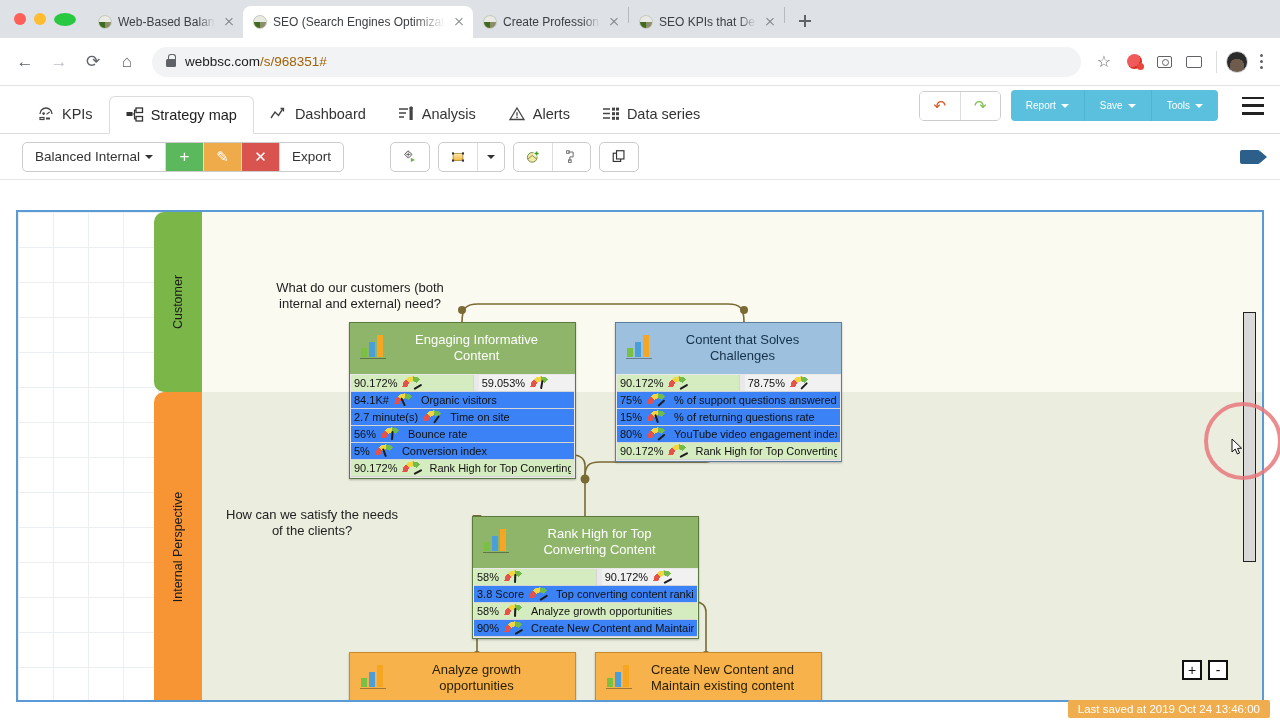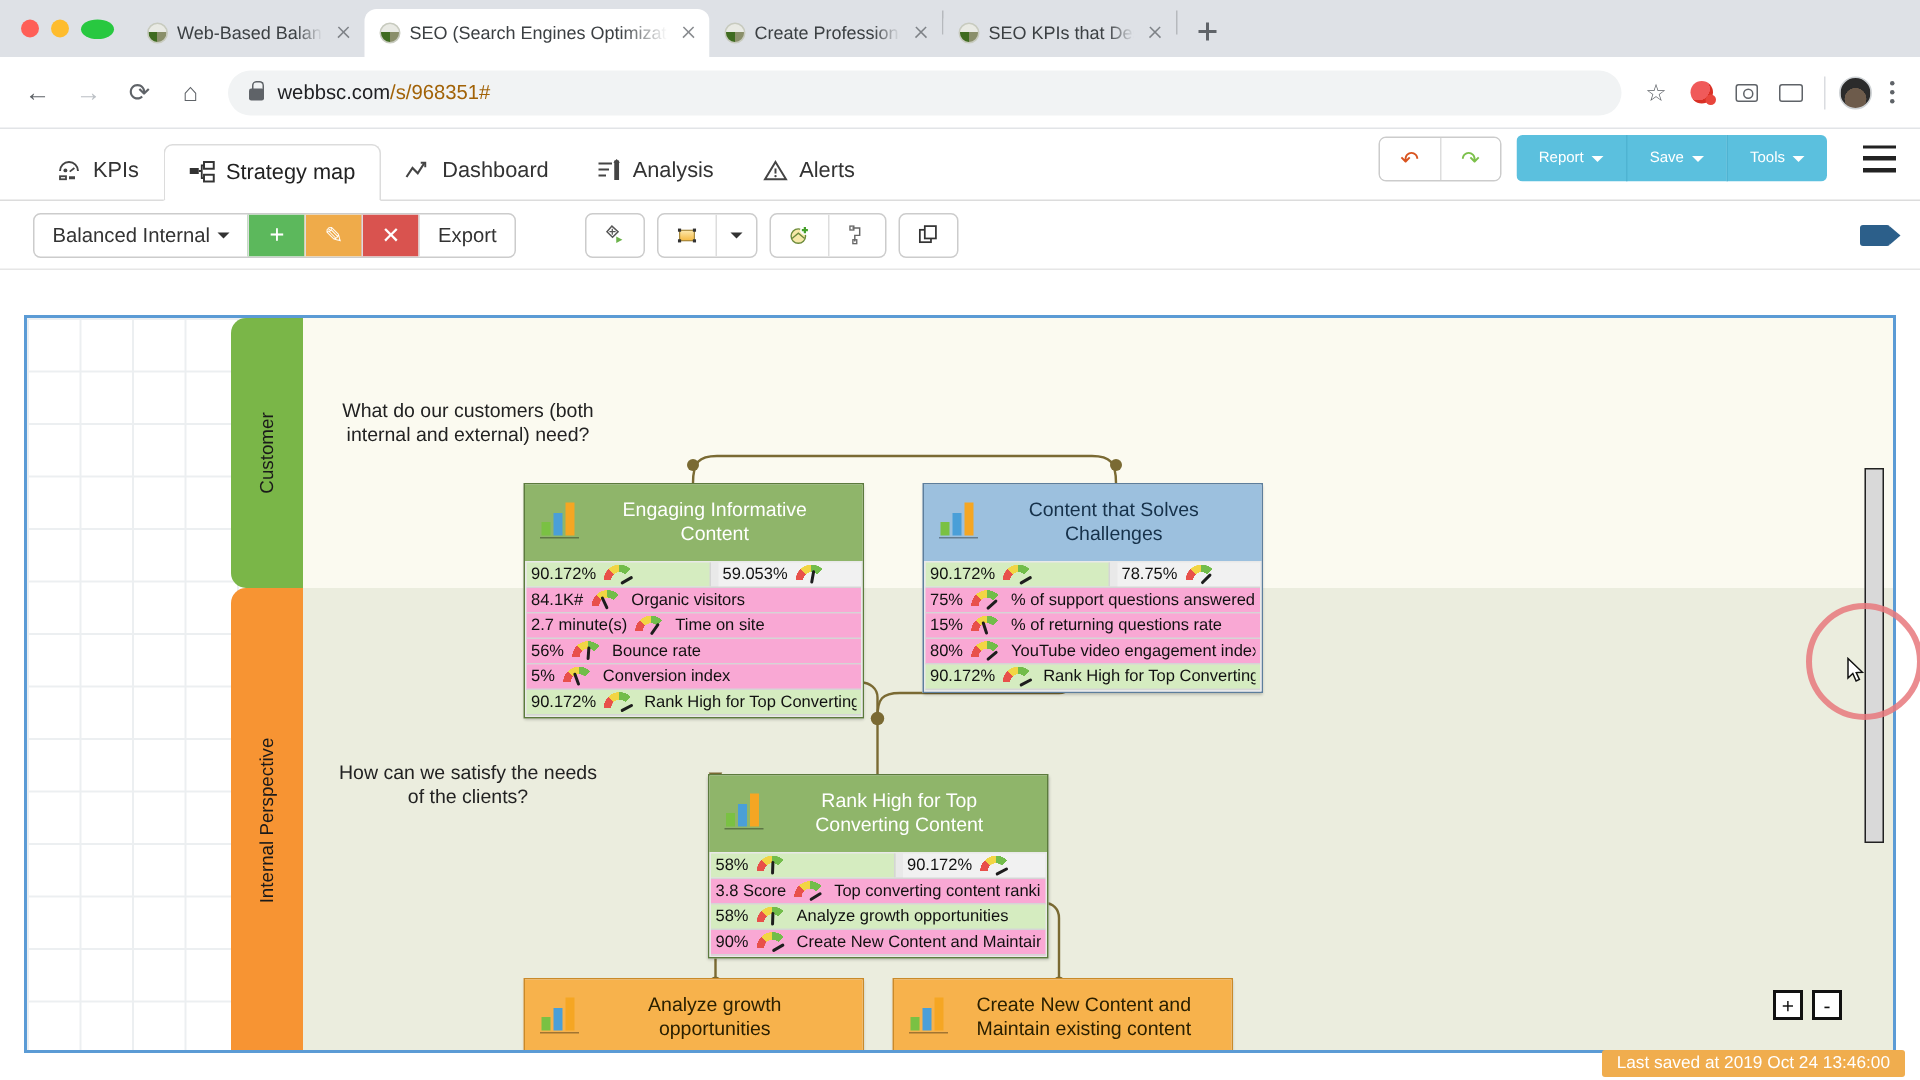--- a/index.html
+++ b/index.html
@@ -141,21 +141,21 @@
 
   .bars{ width:26px; height:24px; position:relative; flex:0 0 26px;}
   .bars i{ position:absolute; bottom:3px; width:6px; display:block;}
   .bars i:nth-child(1){ left:1px; height:9px; background:#7ac143;}
   .bars i:nth-child(2){ left:9px; height:15px; background:#4a9fd8;}
   .bars i:nth-child(3){ left:17px; height:22px; background:#f5a623;}
   .bars:after{ content:""; position:absolute; left:0; bottom:1px; width:26px; height:1.5px; background:rgba(0,0,0,.35);}
 
   .rows{ background:#e9e9e9; padding:1px; }
   .row{ display:flex; align-items:center; gap:5px; height:17px; padding:0 3px;
-        background:#f9a8d4; border-bottom:1px solid #d5d5d5; font-size:11px; color:#111; white-space:nowrap; overflow:hidden;}
+        background:#3b82f6; border-bottom:1px solid #d5d5d5; font-size:11px; color:#111; white-space:nowrap; overflow:hidden;}
   .row.hl{ background:#d5ecc0; }
   .row .val{ flex:0 0 auto; }
   .row .lbl{ flex:1 1 auto; overflow:hidden; text-overflow:clip; }
   .row.split{ padding:0; background:transparent; border-bottom:1px solid #d5d5d5; }
   .row.split > div{ display:flex; align-items:center; gap:5px; height:17px; padding:0 3px; overflow:hidden;}
   .row.split > div:first-child{ flex:0 0 55%; background:#d5ecc0; border-right:1px solid #d5d5d5;}
   .row.split > div:last-child{ flex:1 1 auto; background:#f1f1f1;}
 
   
   .g{ width:22px; height:13px; flex:0 0 22px; position:relative; }
@@ -282,20 +282,32 @@
         </svg>
       <span>Analysis</span>
     </div>
     <div class="ntab">
       <svg width="18" height="16" viewBox="0 0 18 16">
           <path d="M9 2 16 13.5H2z" fill="none" stroke="#444" stroke-width="1.3"></path>
           <path d="M9 6.3v3.4" stroke="#444" stroke-width="1.3"></path>
           <circle cx="9" cy="11.4" r="0.8" fill="#444"></circle>
         </svg>
       <span>Alerts</span>
+    </div>
+    <div class="ntab">
+      <svg width="18" height="16" viewBox="0 0 18 16">
+          <path d="M1 3h7M1 7.5h7M1 12h7" stroke="#444" stroke-width="1.3"></path>
+          <rect x="10" y="1.6" width="3" height="3" fill="#444"></rect>
+          <rect x="14" y="1.6" width="3" height="3" fill="#444"></rect>
+          <rect x="10" y="6.2" width="3" height="3" fill="#444"></rect>
+          <rect x="14" y="6.2" width="3" height="3" fill="#444"></rect>
+          <rect x="10" y="10.8" width="3" height="3" fill="#444"></rect>
+          <rect x="14" y="10.8" width="3" height="3" fill="#444"></rect>
+        </svg>
+      <span>Data series</span>
     </div>
 
     <div class="topright">
       <div class="undo-redo">
         <div class="ur-btn">
             <span style="color:#d9541f;">↶</span>
           </div>
         <div class="ur-btn">
             <span style="color:#7cc04a;">↷</span>
           </div>
@@ -393,21 +405,21 @@
     <div class="videoicon"></div>
   </div>
 
   <div class="canvas">
 
     <div class="persp p-customer" style="left:136px;">
       <div class="band">
           <span>Customer</span>
         </div>
       <div class="body">
-        <div class="q" style="top:54px;">What do our customers (both internal and external) need?</div>
+        <div class="q" style="top:68px;margin-left:48px;">What do our customers (both internal and external) need?</div>
       </div>
     </div>
 
     <div class="persp p-internal" style="left:136px;">
       <div class="band">
           <span>Internal Perspective</span>
         </div>
       <div class="body">
         <div class="q" style="top:115px;">How can we satisfy the needs of the clients?</div>
       </div>

